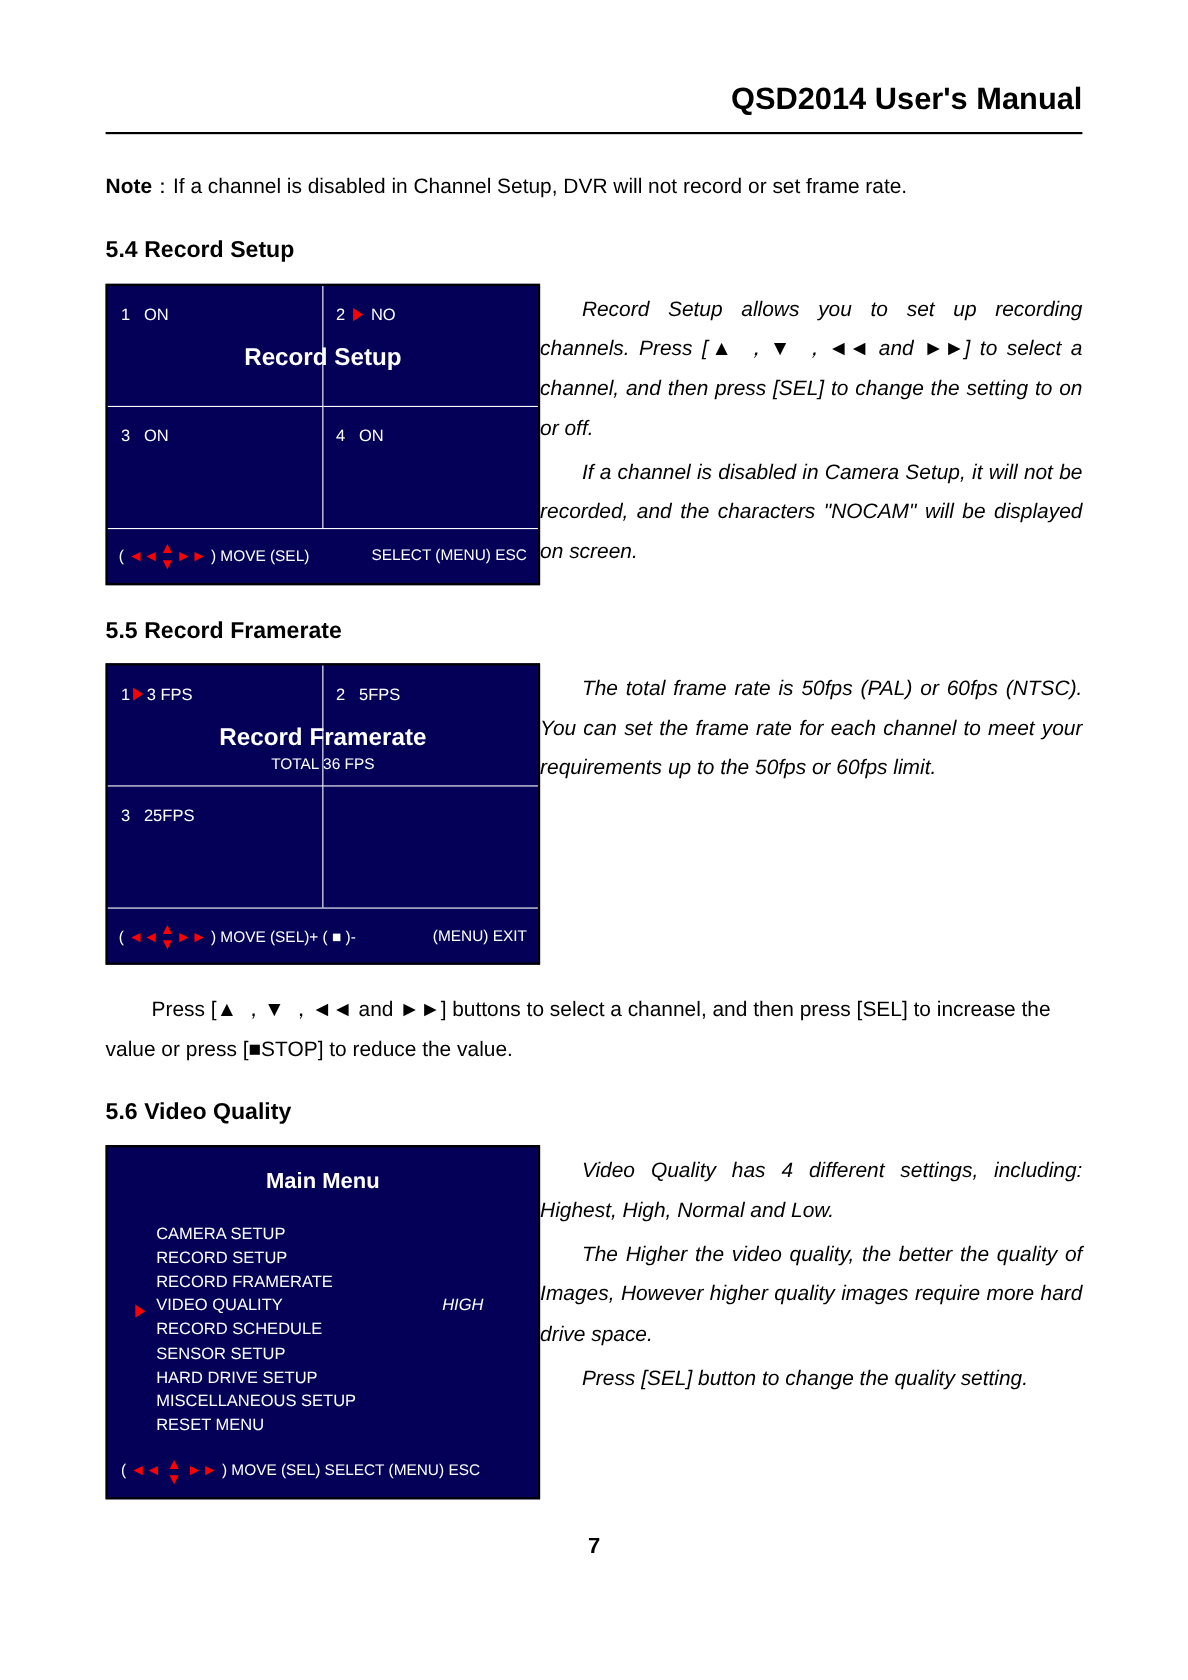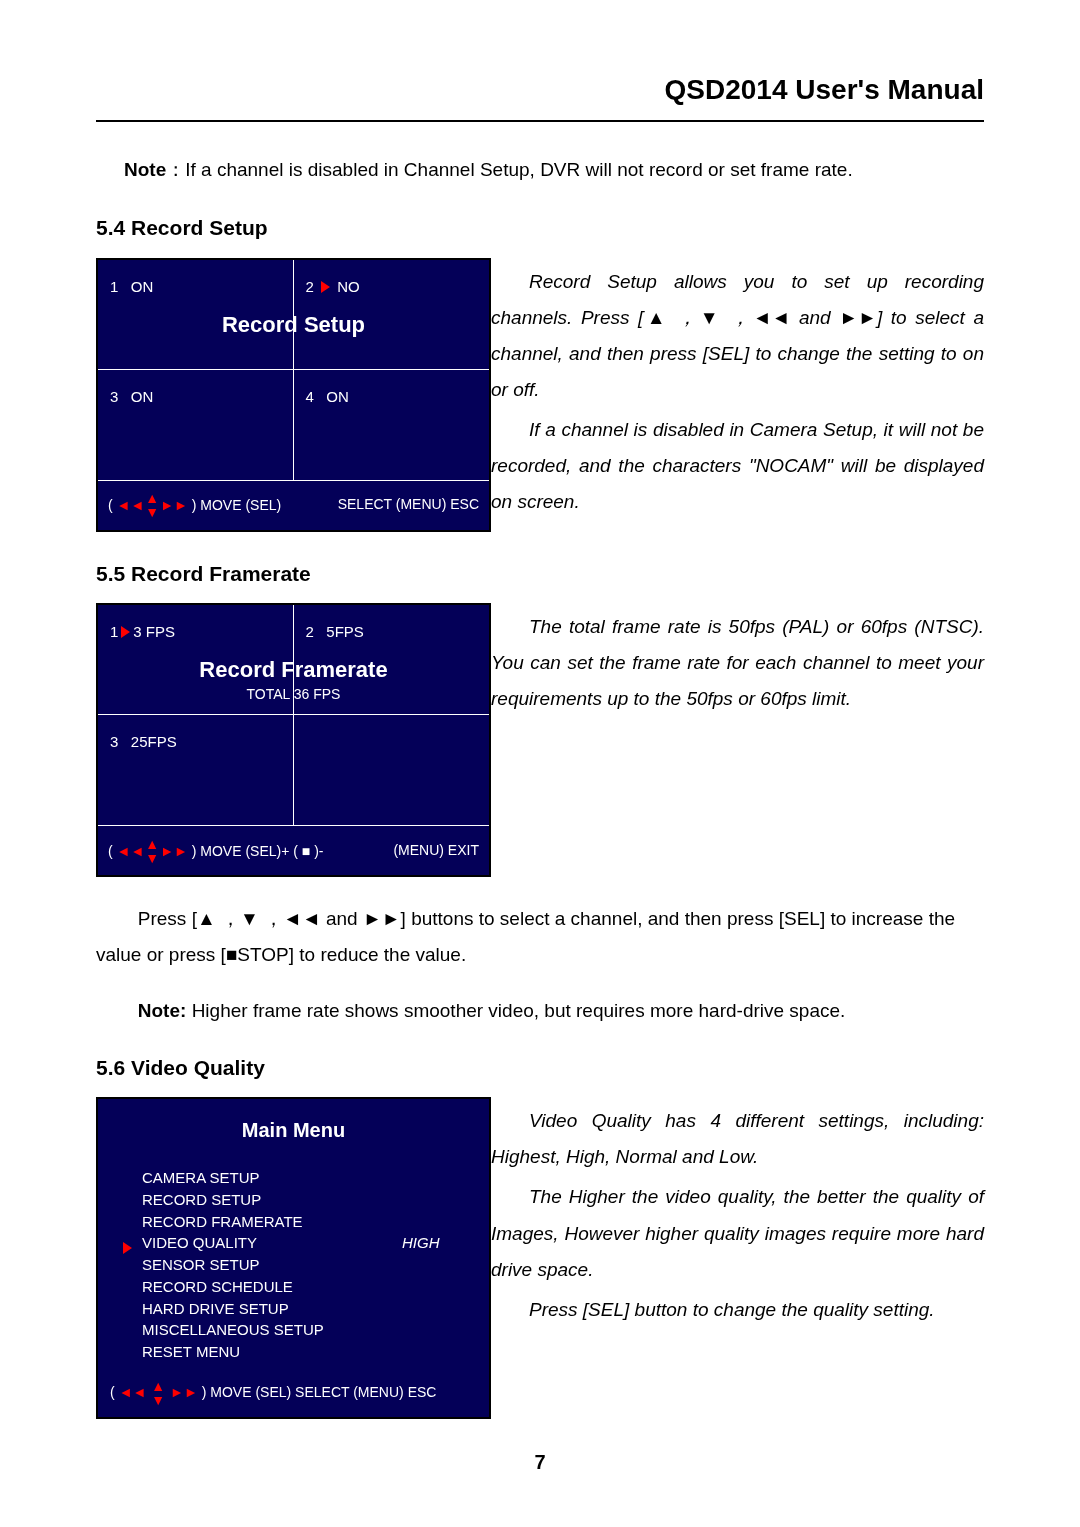--- a/index.html
+++ b/index.html
@@ -19,21 +19,21 @@
     position: relative;
   }
   .header-bar {
     border-bottom: 2px solid #000;
     padding-bottom: 6px;
     text-align: right;
     font-weight: bold;
     font-size: 28px;
     margin-bottom: 32px;
   }
-  .note-line { margin-bottom: 24px; margin-left: 28px; }
+  .note-line { margin-bottom: 24px; }
   .note-line b { font-weight: bold; }
   .section-heading {
     font-weight: bold;
     font-size: 21px;
     margin: 20px 0 12px 0;
   }
   .row {
     display: flex;
     flex-direction: row;
     align-items: flex-start;
@@ -266,21 +266,20 @@
         </span>
         <span>(MENU) EXIT</span>
       </div>
     </div>
     <div class="right-col">
       <p>The total frame rate is 50fps (PAL) or 60fps (NTSC). You can set the frame rate for each channel to meet your requirements up to the 50fps or 60fps limit.</p>
     </div>
   </div>
 
   <p class="body-para"><span>Press [▲ ，▼ ，◄◄ and ►►] buttons to select a channel, and then press [SEL] to increase the value or press [■STOP] to reduce the value.</span></p>
-  <p class="body-para"><b><span>Note:</span></b><span> Higher frame rate shows smoother video, but requires more hard-drive space.</span></p>
 
   <div class="section-heading">5.6 Video Quality</div>
   <div class="row">
     <div class="osd-menu">
       <div class="mm-title">Main Menu</div>
       <div class="mm-list">
         <div class="mm-row">
             <span>CAMERA SETUP</span>
           </div>
         <div class="mm-row">
@@ -288,24 +287,24 @@
           </div>
         <div class="mm-row">
             <span>RECORD FRAMERATE</span>
           </div>
         <div class="mm-row">
           <span class="mm-ptr tri-right"></span>
           <span>VIDEO QUALITY</span>
           <span class="mm-val">HIGH</span>
         </div>
         <div class="mm-row">
+            <span>RECORD SCHEDULE</span>
+          </div>
+        <div class="mm-row">
             <span>SENSOR SETUP</span>
-          </div>
-        <div class="mm-row">
-            <span>RECORD SCHEDULE</span>
           </div>
         <div class="mm-row">
             <span>HARD DRIVE SETUP</span>
           </div>
         <div class="mm-row">
             <span>MISCELLANEOUS SETUP</span>
           </div>
         <div class="mm-row">
             <span>RESET MENU</span>
           </div>

